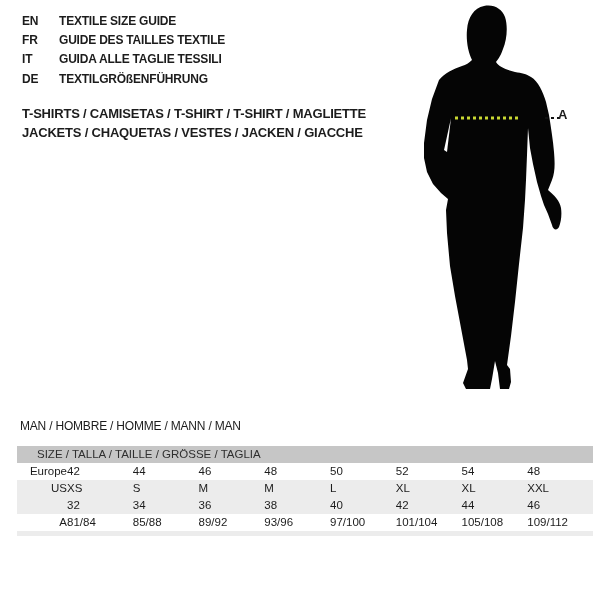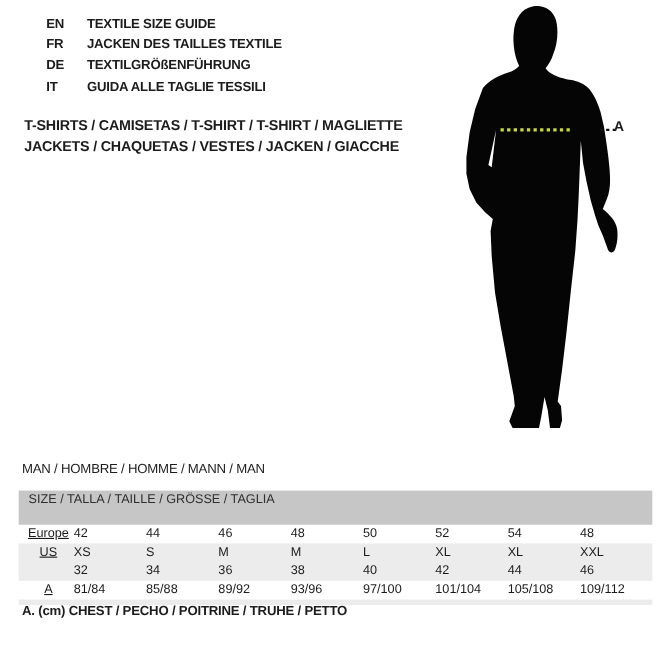--- a/index.html
+++ b/index.html
@@ -2,65 +2,65 @@
 <html style="--silhouette: #050505; --dash-color: #c9d832; --header-bg: #c6c6c6; --shade-bg: #ececec;"><head>
 <meta charset="utf-8">
 <style>
   html,body{margin:0;padding:0;background:#fff;}
   .canvas{
     position:relative;width:600px;height:600px;background:#fff;overflow:hidden;
     font-family:"Liberation Sans",sans-serif;color:#1c1c1c;
   }
   
   .lang-list{position:absolute;left:22px;top:11px;}
-  .lang-row{display:flex;height:19.3px;align-items:center;font-weight:700;font-size:12px;letter-spacing:-0.2px;margin-left:20px;}
+  .lang-row{display:flex;height:19.3px;align-items:center;font-weight:700;font-size:12px;letter-spacing:-0.2px;}
   .lang-code{width:37px;}
   
   .category-block{position:absolute;left:22px;top:104px;font-weight:700;font-size:13px;line-height:19px;letter-spacing:-0.2px;}
   
   .figure{position:absolute;left:395px;top:0;width:205px;height:400px;}
   .sil{fill:var(--silhouette,#050505);}
   .gap{fill:#ffffff;}
   .chest-dash{stroke:var(--dash-color,#c9d832);stroke-width:3;stroke-dasharray:3 3;}
   .leader-dash{stroke:#111;stroke-width:2;stroke-dasharray:3 3;}
   .measure-label{position:absolute;left:558px;top:107px;font-weight:700;font-size:13px;}
   
   .man-title{position:absolute;left:20px;top:419px;font-weight:400;font-size:12px;letter-spacing:-0.2px;}
   
   .size-table{position:absolute;left:17px;top:446px;width:576px;font-size:11.5px;}
-  .t-header{height:31px;line-height:17px;background:var(--header-bg,#c6c6c6);padding-left:9px;color:#2f2f2f;}
+  .t-header{height:17px;line-height:17px;background:var(--header-bg,#c6c6c6);padding-left:20px;color:#2f2f2f;}
   .t-row{display:grid;grid-template-columns:50px repeat(8,1fr);height:17px;line-height:17px;}
   .t-row.shade{background:var(--shade-bg,#ececec);}
-  .t-label{padding-left:4px;text-align:center;text-decoration:underline;}
+  .t-label{padding-left:4px;text-align:right;}
   .t-cell{text-align:left;}
   .t-strip{height:5px;background:var(--shade-bg,#ececec);}
   
   .footnote{position:absolute;left:20px;top:548px;font-weight:700;font-size:12px;letter-spacing:-0.2px;}
 </style>
 </head>
 <body>
 
 <div class="canvas">
 
   <div class="lang-list">
     <div class="lang-row">
       <span class="lang-code">EN</span>
       <span class="lang-label">TEXTILE SIZE GUIDE</span>
     </div>
     <div class="lang-row">
       <span class="lang-code">FR</span>
-      <span class="lang-label">JACKEN DES TAILLES TEXTILE</span>
+      <span class="lang-label">GUIDE DES TAILLES TEXTILE</span>
+    </div>
+    <div class="lang-row">
+      <span class="lang-code">IT</span>
+      <span class="lang-label">GUIDA ALLE TAGLIE TESSILI</span>
     </div>
     <div class="lang-row">
       <span class="lang-code">DE</span>
       <span class="lang-label">TEXTILGRÖßENFÜHRUNG</span>
-    </div>
-    <div class="lang-row">
-      <span class="lang-code">IT</span>
-      <span class="lang-label">GUIDA ALLE TAGLIE TESSILI</span>
     </div>
   </div>
 
   <div class="category-block">
     <div>T-SHIRTS / CAMISETAS / T-SHIRT / T-SHIRT / MAGLIETTE</div>
     <div>JACKETS / CHAQUETAS / VESTES / JACKEN / GIACCHE</div>
   </div>
 
   <svg class="figure" viewBox="0 0 205 400" xmlns="http://www.w3.org/2000/svg">
     <path class="sil" d="
@@ -145,15 +145,14 @@
       <span class="t-cell">93/96</span>
       <span class="t-cell">97/100</span>
       <span class="t-cell">101/104</span>
       <span class="t-cell">105/108</span>
       <span class="t-cell">109/112</span>
     </div>
 
     <div class="t-strip"></div>
   </div>
 
-  <div class="footnote">A. (cm) CHEST / PECHO / POITRINE / TRUHE / PETTO</div>
 
 </div>
 
 </body></html>

